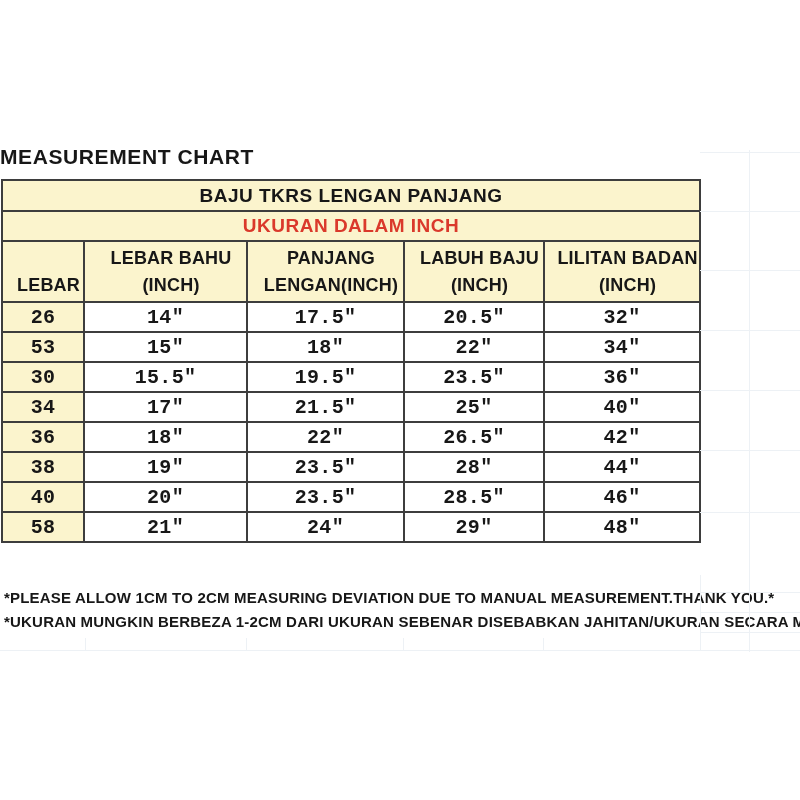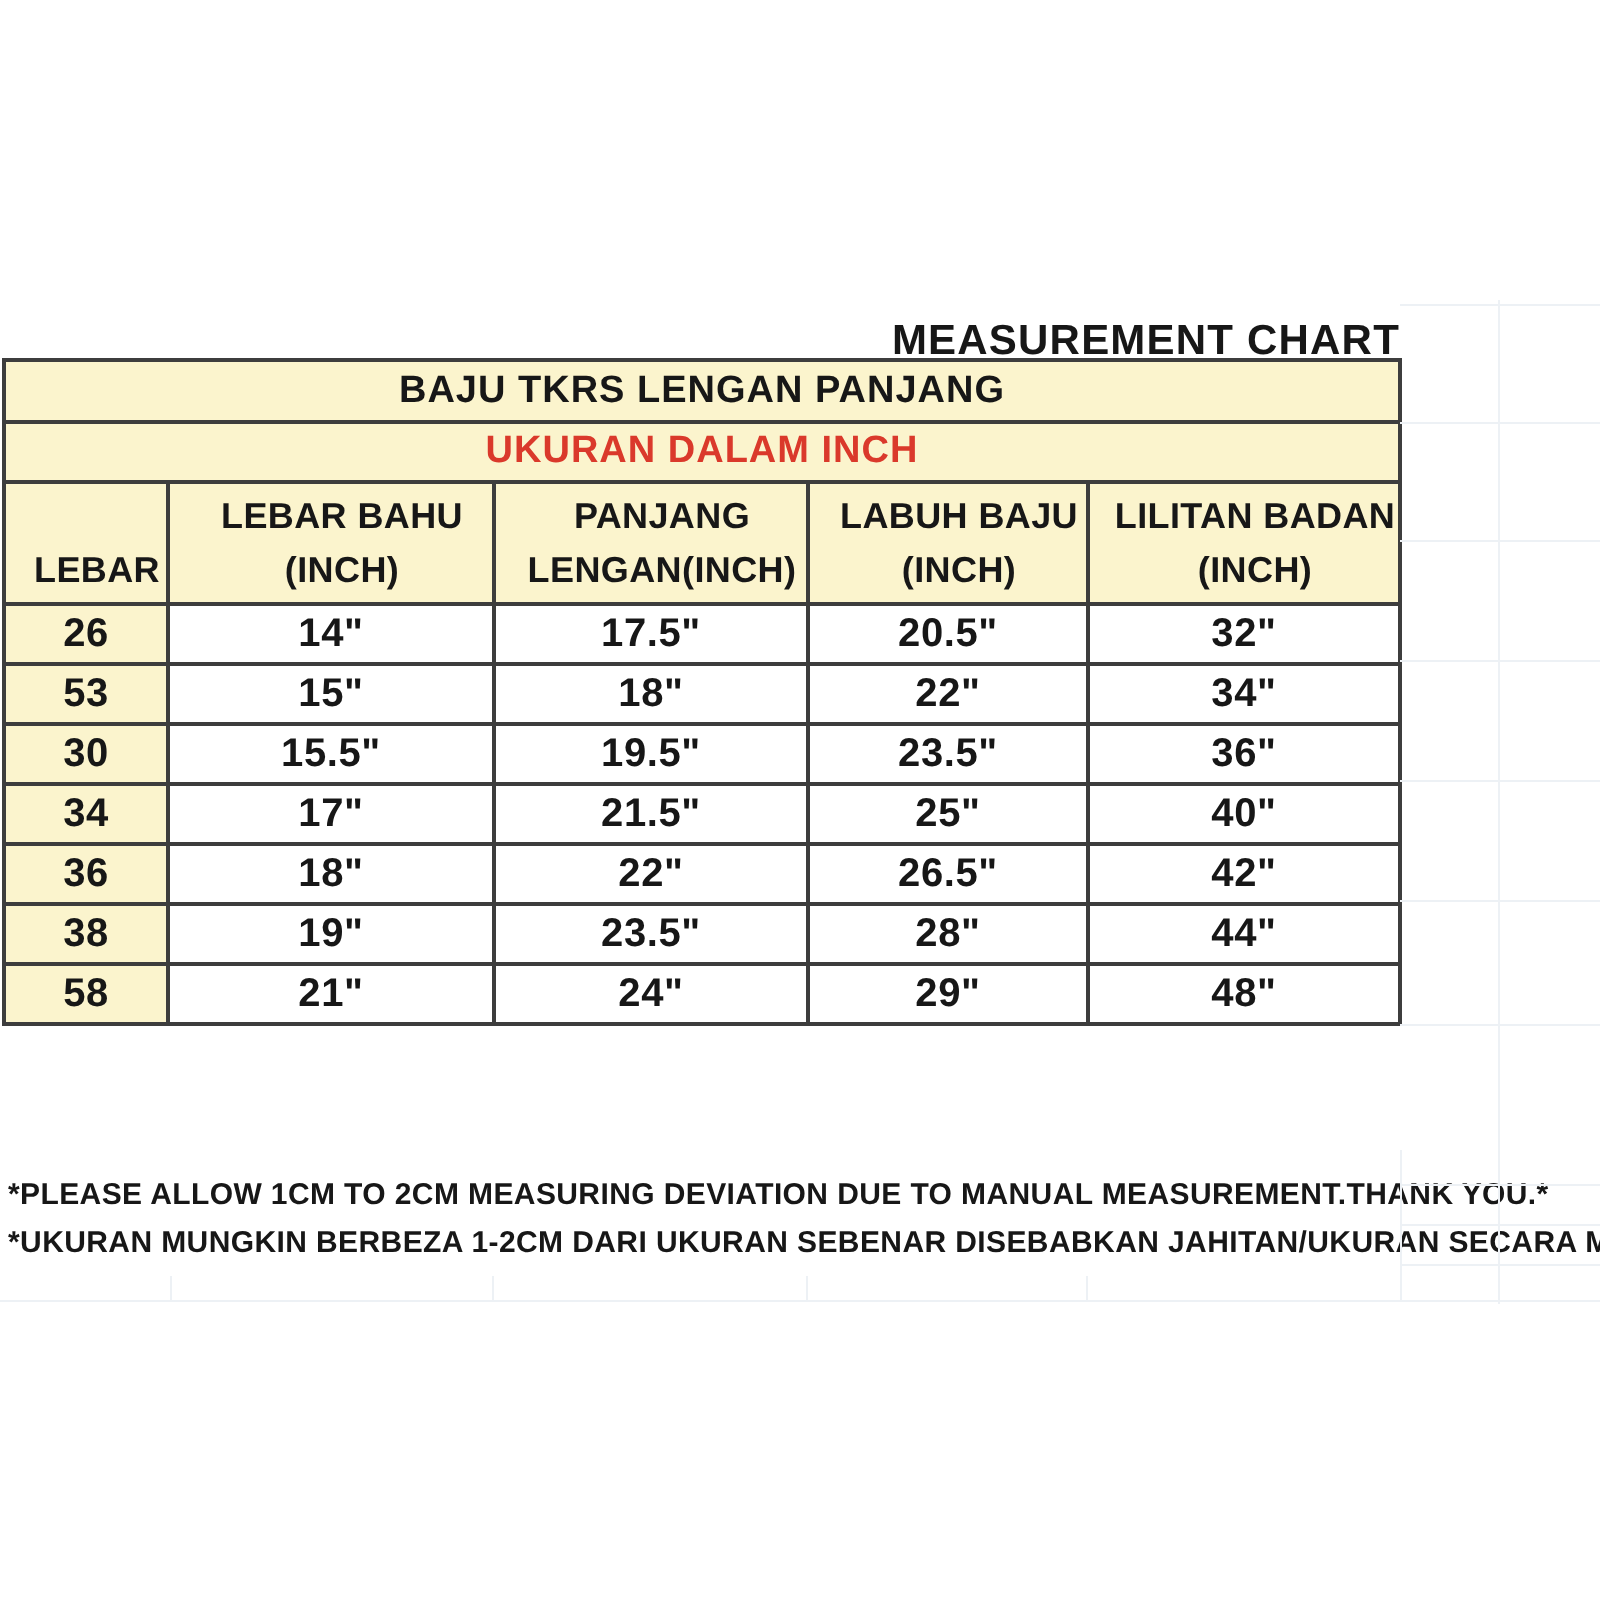--- a/index.html
+++ b/index.html
@@ -8,45 +8,45 @@
     width: 800px;
     height: 800px;
     background: #ffffff;
     overflow: hidden;
     font-family: "Liberation Sans", sans-serif;
     font-weight: 700;
     color: var(--text, #171717);
   }
   .page-title {
     position: absolute;
-    left: 0; top: 155px;
+    left: 0; top: 141px;
     width: 700px; height: 31px;
     line-height: 31px;
-    text-align: right;
+    text-align: left;
     font-size: 21px;
     letter-spacing: 0.6px;
   }
   table.size-table {
     position: absolute;
     left: 1px; top: 179px;
     border-collapse: collapse;
     table-layout: fixed;
     padding-left: 28px;
   }
   .size-table td, .size-table th {
     border: 2px solid var(--border, #3d3d3d);
     text-align: center;
     vertical-align: middle;
     padding: 0;
     overflow: hidden;
   }
   tr.r-banner1 { height: 31px; }
   tr.r-banner2 { height: 30px; }
   tr.r-colhead { height: 61px; }
-  .size-table tbody tr { height: 30px; }
+  .size-table tbody tr { height: 30px; font-family: Liberation Mono, monospace; }
   .banner {
     background: var(--header-fill, #fbf4cd);
     font-size: 19px;
     letter-spacing: 0.5px;
   }
   .banner-red { color: var(--accent-red, #da392b); }
   .r-colhead th {
     background: var(--header-fill, #fbf4cd);
     font-size: 18px;
     letter-spacing: 0.2px;
@@ -150,20 +150,27 @@
           <td>22"</td>
           <td>26.5"</td>
           <td>42"</td>
         </tr>
         <tr>
           <td class="size-col">38</td>
           <td>19"</td>
           <td>23.5"</td>
           <td>28"</td>
           <td>44"</td>
+        </tr>
+        <tr>
+          <td class="size-col">40</td>
+          <td>20"</td>
+          <td>23.5"</td>
+          <td>28.5"</td>
+          <td>46"</td>
         </tr>
         <tr>
           <td class="size-col">58</td>
           <td>21"</td>
           <td>24"</td>
           <td>29"</td>
           <td>48"</td>
         </tr>
       </tbody>
   </table>

